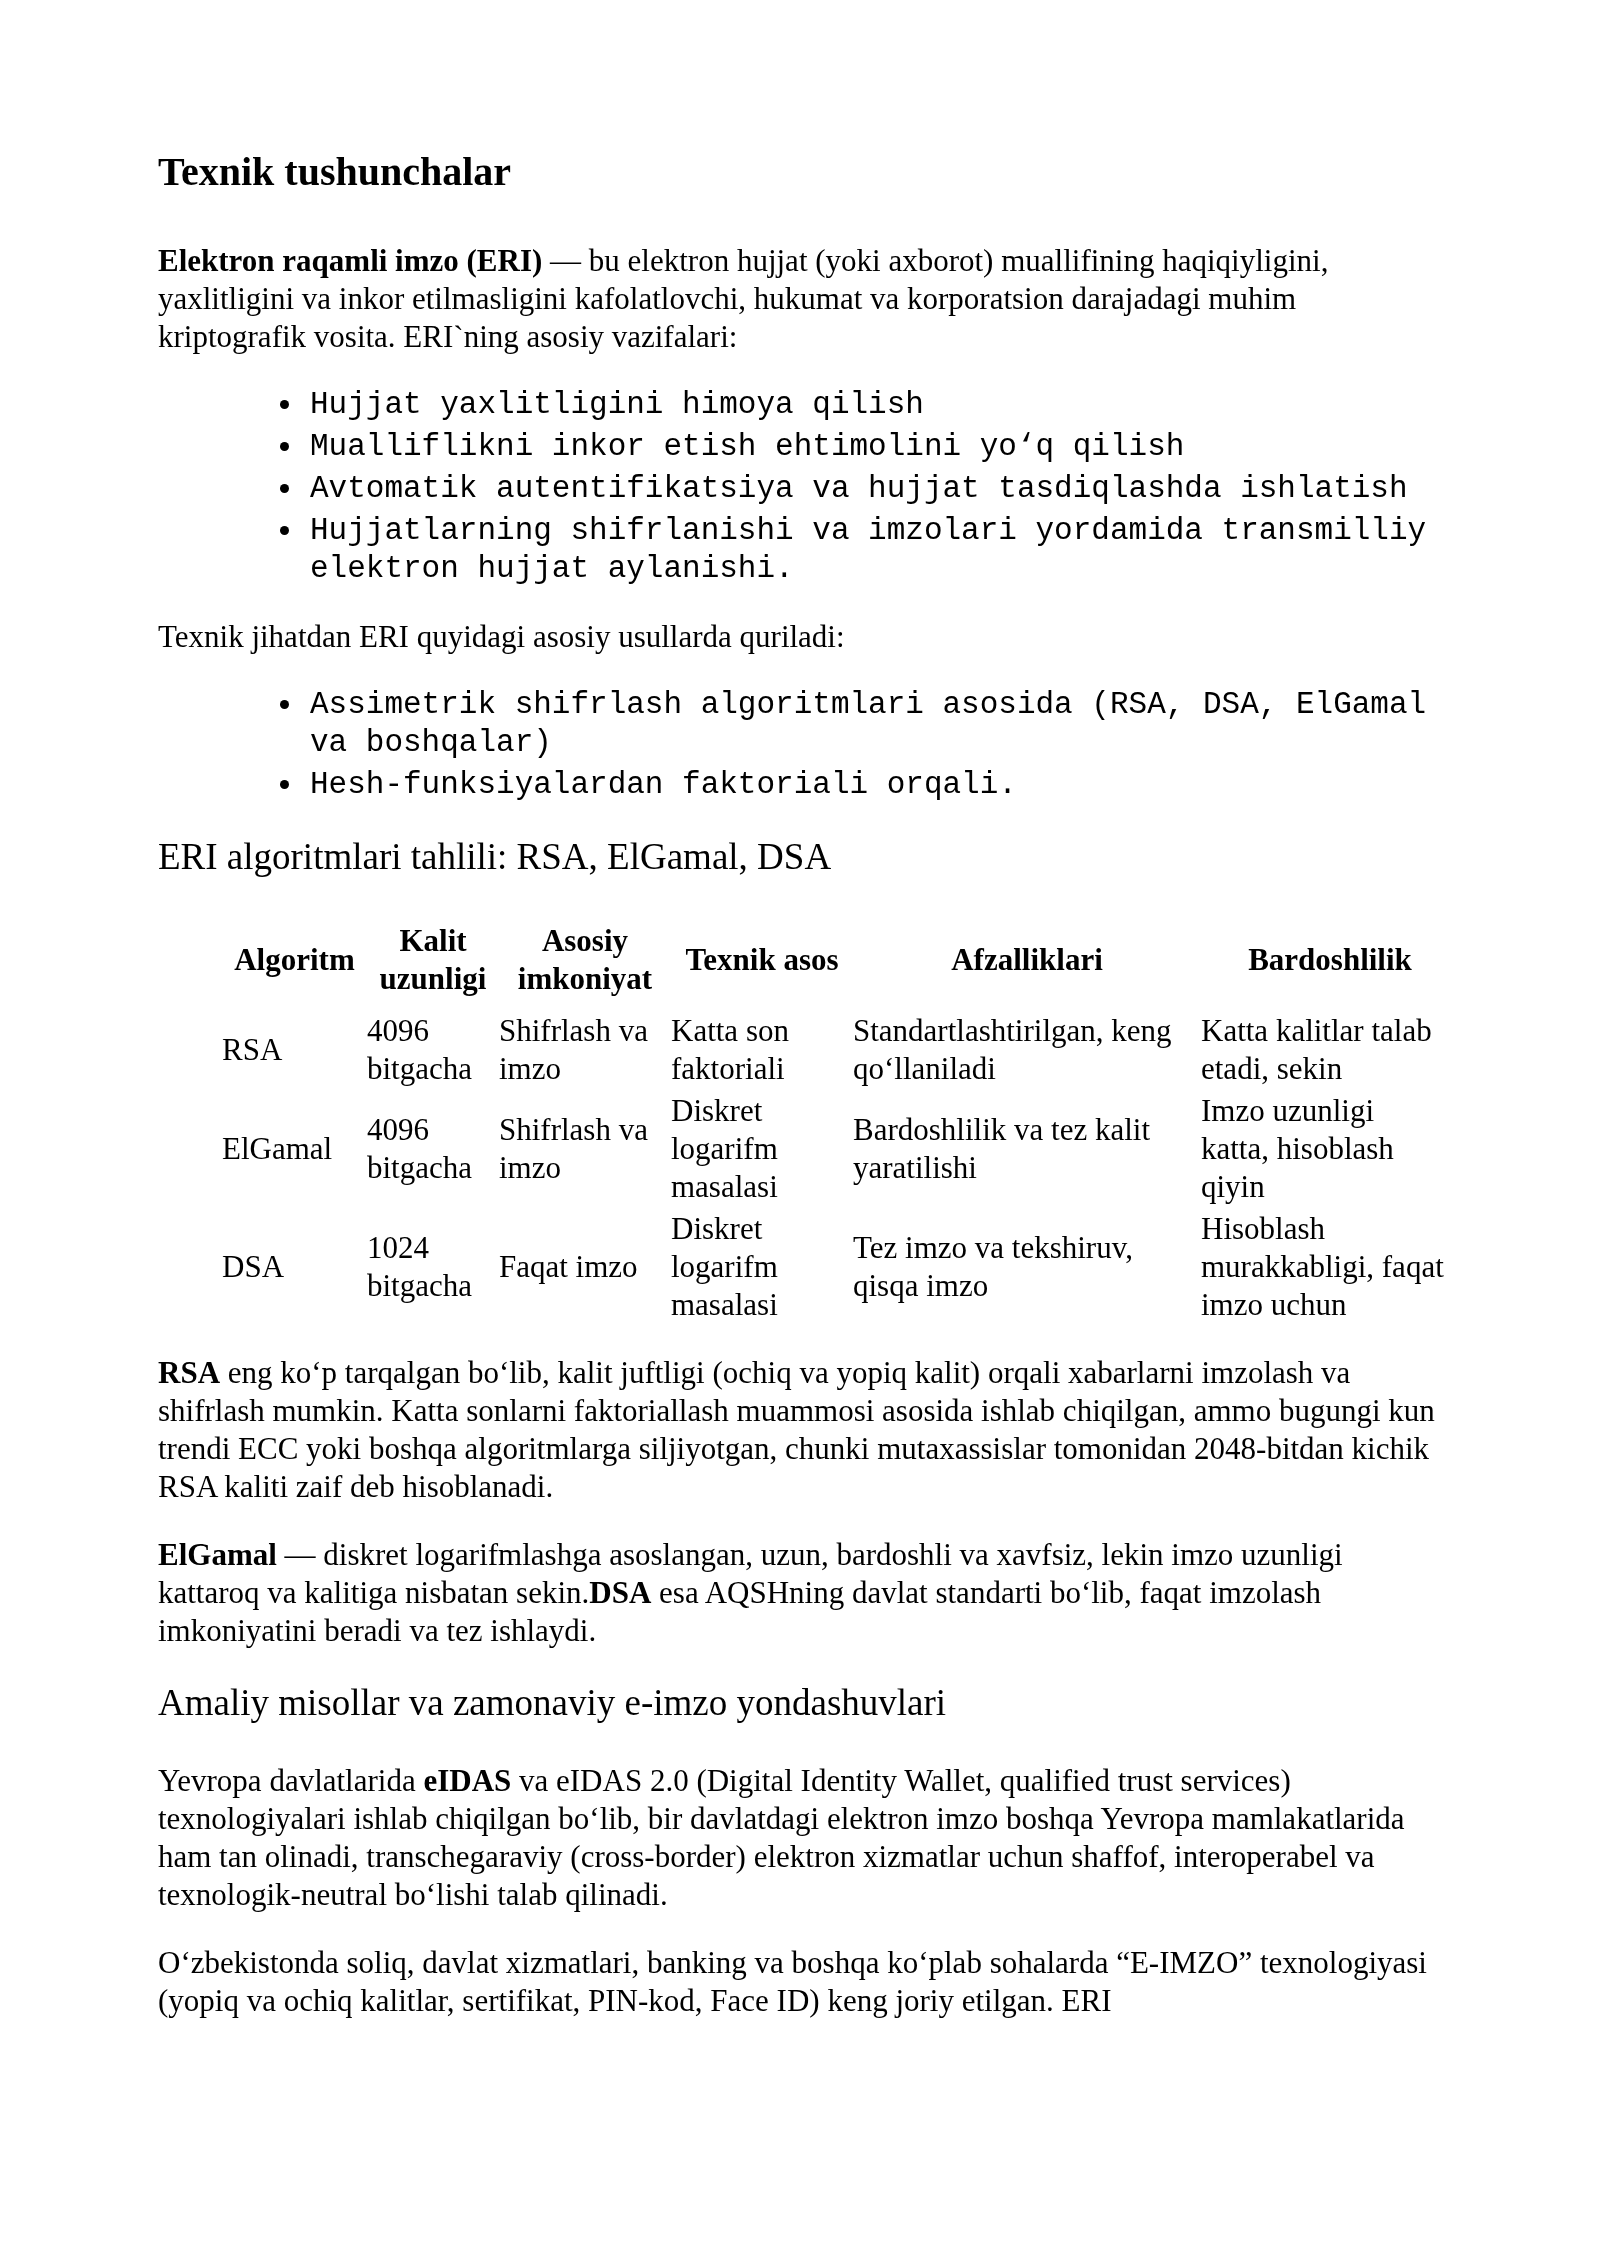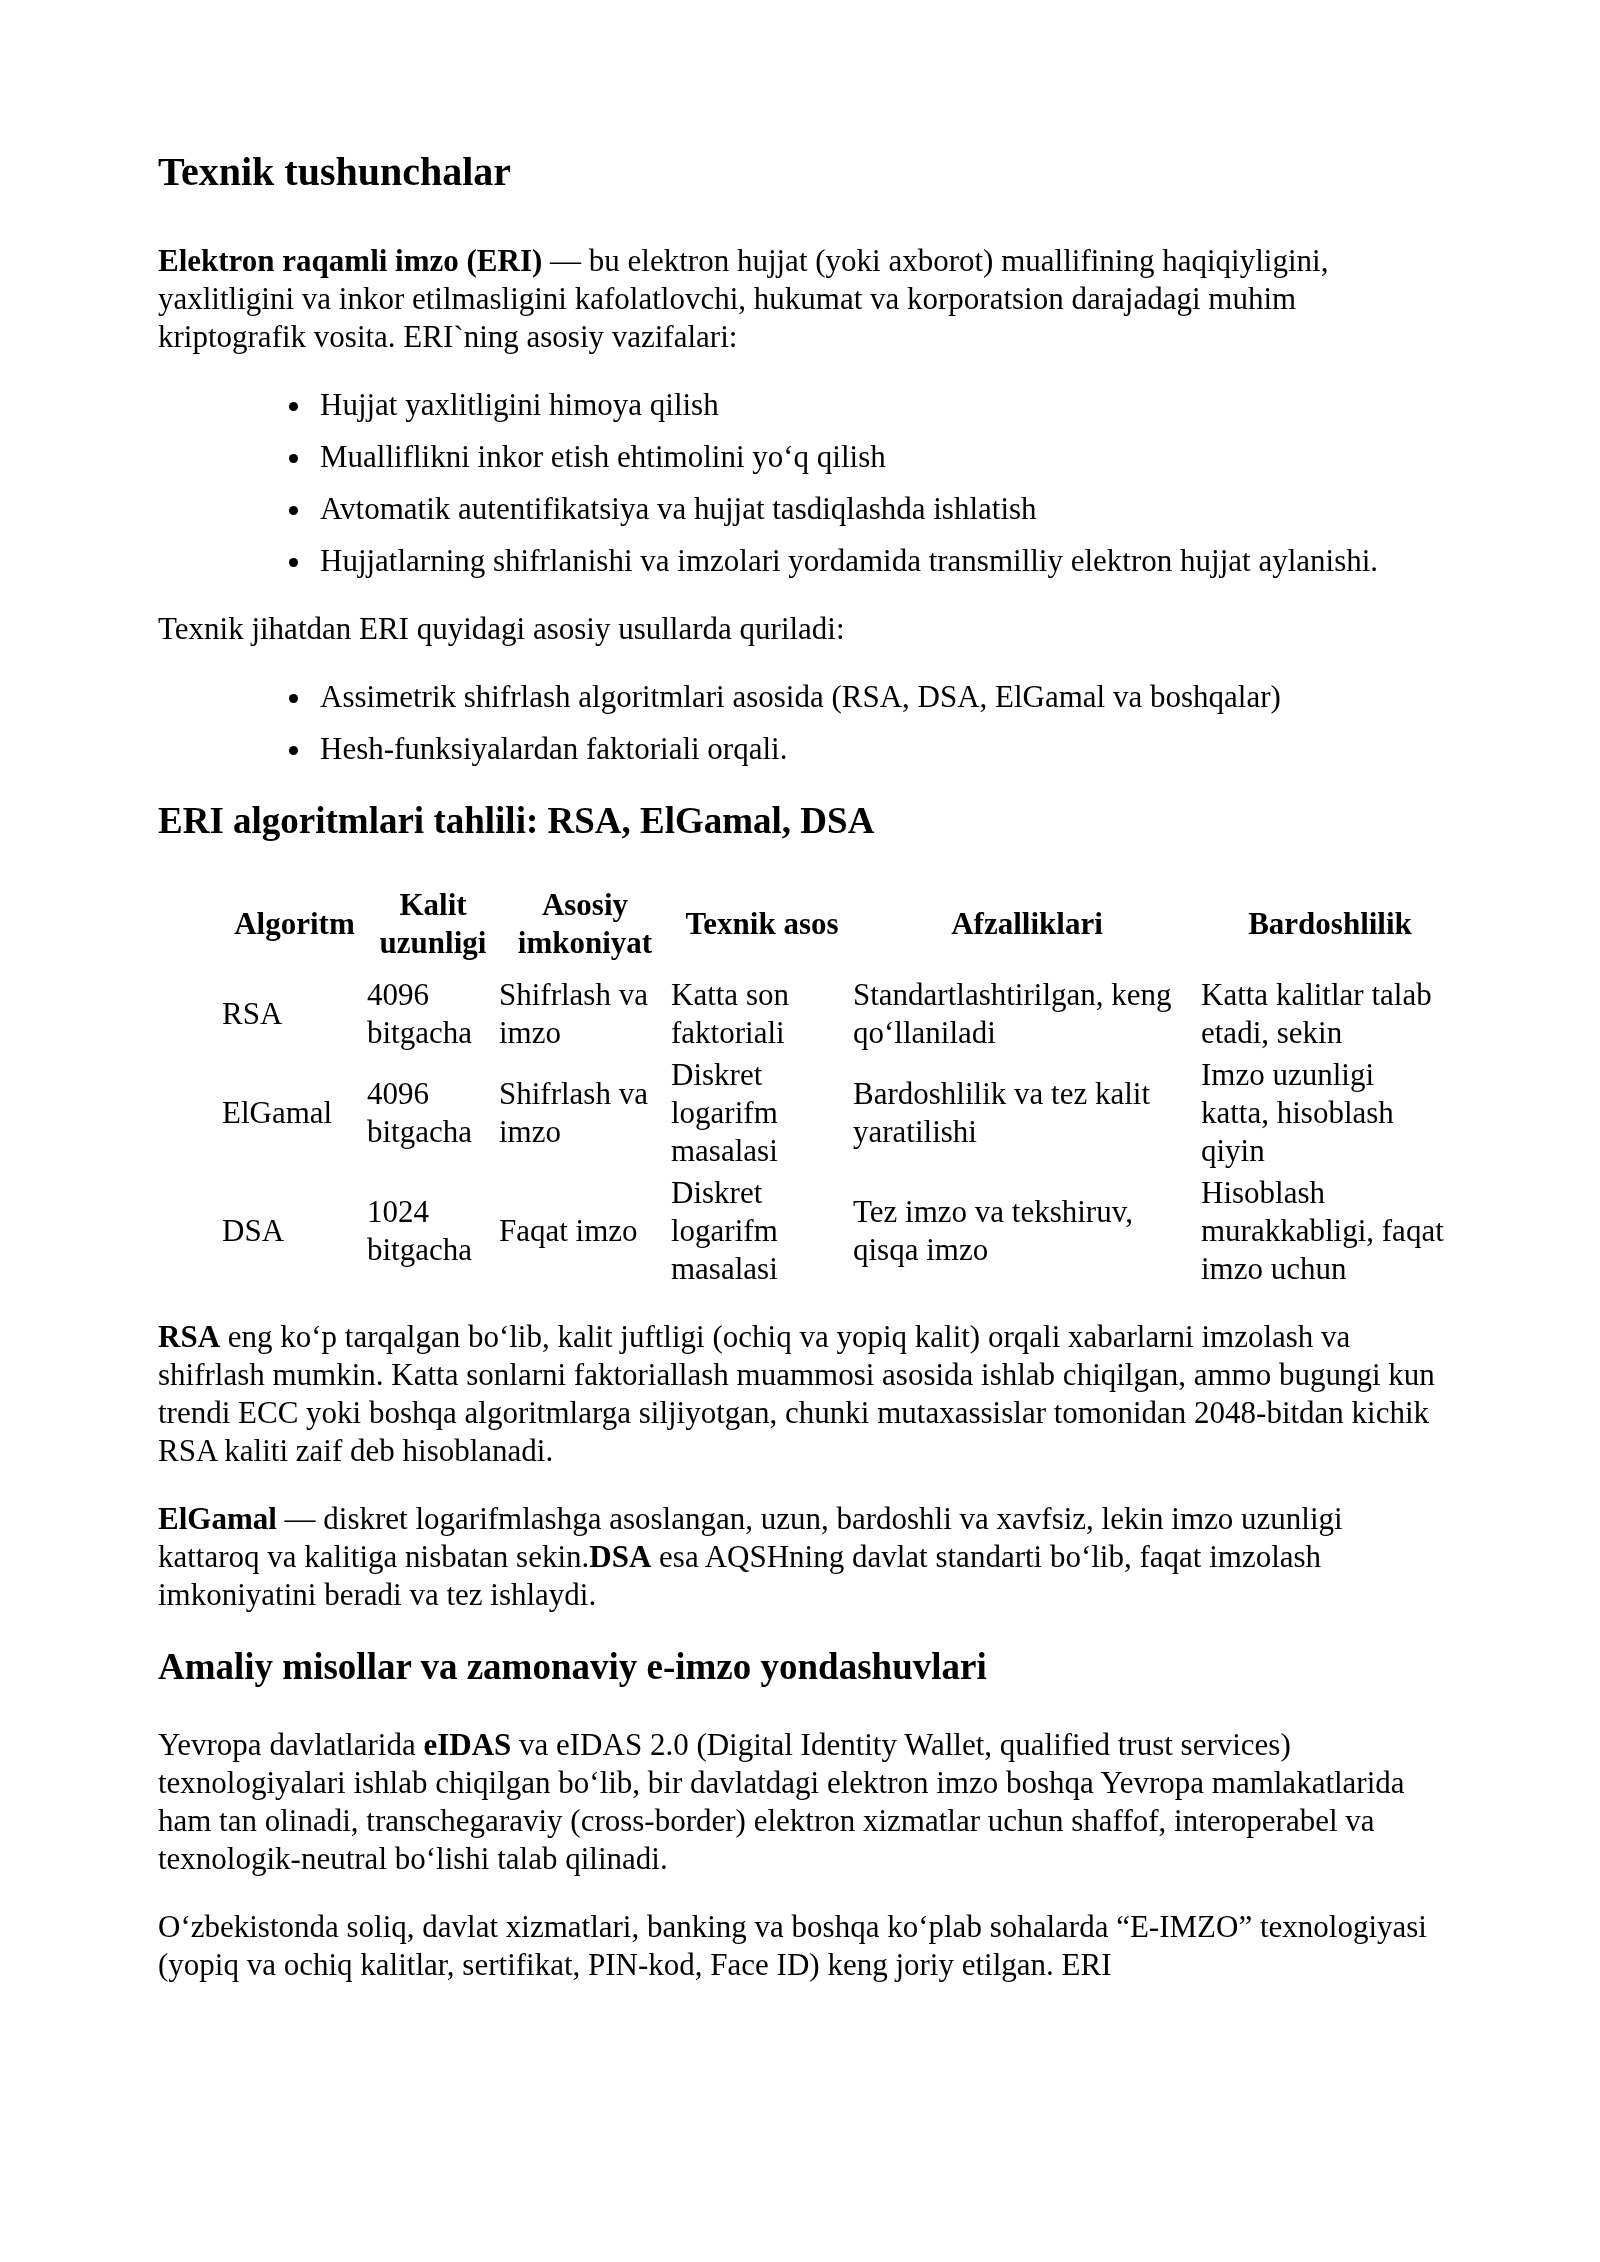--- a/index.html
+++ b/index.html
@@ -23,30 +23,30 @@
   }
   h1.doc-title {
     font-size: 40px;
     line-height: 48px;
     font-weight: bold;
     margin: 0 0 46px 0;
   }
   h2.doc-heading {
     font-size: 37px;
     line-height: 46px;
-    font-weight: bold;
+    font-weight: normal;
     margin: 28px 0 36px 0;
   }
   p.para { margin: 0 0 30px 0; }
   ul.doc-list {
     margin: 0 0 30px 0;
     padding-left: 142px;
     list-style: disc outside;
   }
-  ul.doc-list li { margin: 14px; padding-left: 6px; }
+  ul.doc-list li { margin: 4px; padding-left: 6px; font-family: Liberation Mono, monospace; }
   table.alg-table {
     border-collapse: collapse;
     table-layout: fixed;
     margin: 4px 0 28px 64px;
     width: 1237px;
   }
   table.alg-table th,
   table.alg-table td {
     vertical-align: middle;
     text-align: left;

